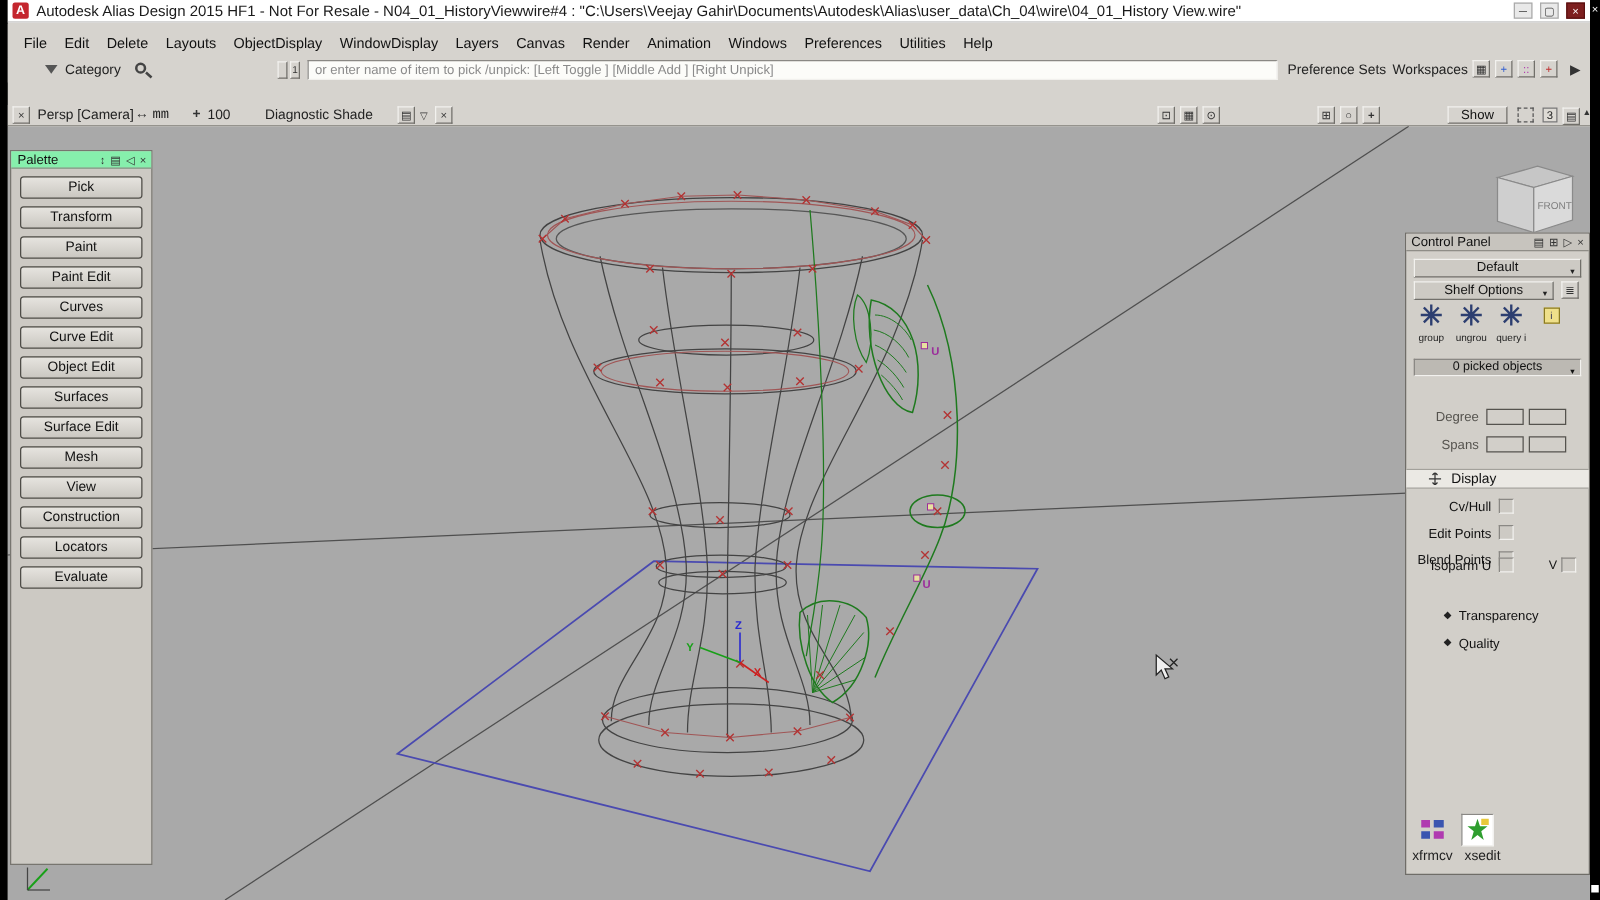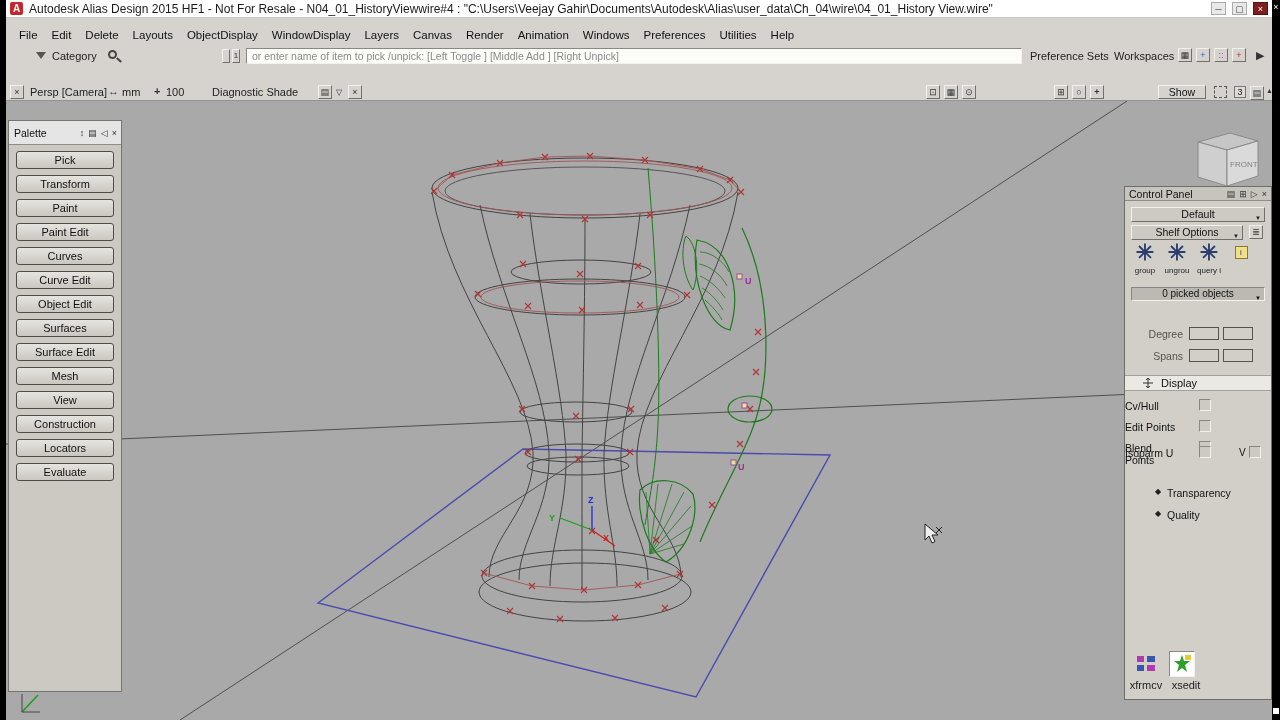--- a/index.html
+++ b/index.html
@@ -48,21 +48,21 @@
   .vh-glyph { position:absolute; top:1px; font-size:11px; color:#333; }
   .showbtn { position:absolute; left:1152px; top:1px; width:48px; height:14px; background:#d6d3ce; border:1px solid; border-color:#f2f1ee #716f6a #716f6a #f2f1ee; font-size:10.5px; text-align:center; line-height:12px; color:#111; }
   .dashedbox { position:absolute; left:1208px; top:2px; width:13px; height:12px; border:1px dashed #555; }
   .numbox { position:absolute; left:1228px; top:2px; width:12px; height:12px; border:1px solid #777; font-size:9px; text-align:center; line-height:11px; color:#222; background:#dedbd5; }
 
   
   .scene { position:absolute; left:0; top:101px; width:1280px; height:619px; z-index:1; }
 
   
   .palette { position:absolute; left:8px; top:120px; width:114px; height:572px; background:#ccc9c3; border:1px solid #77756f; z-index:10; }
-  .pal-title { height:24px; background:#e5e5e5; border-bottom:1px solid #8f8d87; display:flex; align-items:center; font-size:10.5px; color:#111; padding:0 2px 0 5px; }
+  .pal-title { height:14px; background:#86efac; border-bottom:1px solid #8f8d87; display:flex; align-items:center; font-size:10.5px; color:#111; padding:0 2px 0 5px; }
   .pal-title .sp { flex:1; }
   .pal-icon { font-size:9px; color:#333; padding:0 2px; }
   .pal-items { display:flex; flex-direction:column; gap:6px; padding-top:6px; align-items:center; }
   .pal-btn { width:98px; height:18px; background:linear-gradient(#e6e4df,#cac7c1); border:1px solid #4e4c47; border-radius:3px; font-size:11px; color:#111; text-align:center; line-height:16px; }
 
   
   .cpanel { position:absolute; left:1124px; top:186px; width:148px; height:514px; background:#d2cfc9; border:1px solid #6f6d68; z-index:10; font-size:10.5px; color:#111; }
   .cp-title { height:14px; background:#c7c4be; border-bottom:1px solid #8f8d87; display:flex; align-items:center; padding:0 2px 0 4px; font-size:10.5px; }
   .cp-title .sp { flex:1; }
   .cp-drop { position:absolute; left:6px; height:15px; background:#cdcac4; border:1px solid; border-color:#f2f1ee #716f6a #716f6a #f2f1ee; text-align:center; line-height:13px; }
@@ -72,21 +72,21 @@
   .cp-tool .ic { font-size:22px; font-weight:bold; color:#2c3e70; line-height:24px; height:24px; }
   .cp-tool .lb { font-size:8px; color:#222; margin-top:1px; }
   .cp-yellowbox { width:13px; height:13px; background:#efe08a; border:1px solid #8a7a20; font-size:8px; text-align:center; line-height:12px; color:#335; margin-top:5px; }
   .cp-picked { position:absolute; left:6px; top:100px; width:134px; height:14px; background:#bcb9b3; border:1px solid; border-color:#8a8884 #f2f1ee #f2f1ee #8a8884; text-align:center; line-height:12px; font-size:10px; }
   .cp-picked .arr { position:absolute; right:3px; top:4px; font-size:6px; }
   .cp-fieldrow { position:absolute; left:0; width:148px; height:14px; }
   .cp-fieldrow .lbl { position:absolute; left:0; top:1px; width:58px; text-align:right; color:#55534e; font-size:10.5px; }
   .cp-fieldbox { position:absolute; top:0; width:30px; height:13px; background:#d2cfc9; border:1px solid #55534e; }
   .cp-display { position:absolute; left:0; top:188px; width:146px; height:16px; background:#ebe9e4; border-top:1px solid #a3a19b; border-bottom:1px solid #a3a19b; display:flex; align-items:center; gap:8px; padding-left:18px; font-size:11px; }
   .cp-cbrow { position:absolute; left:0; width:148px; height:14px; }
-  .cp-cbrow .lbl { position:absolute; left:0; top:1px; width:52px; text-align:left; font-size:10.5px; color:#111; }
+  .cp-cbrow .lbl { position:absolute; left:0; top:1px; width:68px; text-align:right; font-size:10.5px; color:#111; }
   .cb { position:absolute; width:12px; height:12px; background:#cdcac4; border:1px solid; border-color:#8a8884 #f2f1ee #f2f1ee #8a8884; }
   .cp-diamond { position:absolute; left:30px; font-size:8px; color:#222; }
   .cp-dlabel { position:absolute; left:42px; font-size:10.5px; color:#111; }
   .cp-bottomicons { position:absolute; left:8px; bottom:22px; display:flex; gap:10px; }
   .cp-bicon { width:26px; height:26px; display:flex; align-items:center; justify-content:center; }
   .cp-bicon.sel { background:#fff; border:1px solid; border-color:#8a8884 #f2f1ee #f2f1ee #8a8884; }
   .cp-blabels { position:absolute; left:4px; bottom:8px; display:flex; gap:6px; }
   .cp-blabel { width:34px; text-align:center; font-size:11px; color:#222; }
 
   
@@ -140,21 +140,21 @@
       <span class="gbox" style="left:1208px; top:2px; color:#b03ab0;">::</span>
       <span class="gbox" style="left:1226px; top:2px; color:#c03030;">+</span>
       <span class="vh-glyph" style="left:1250px; top:3px;">▶</span>
     </div>
 
 
     <div class="vpheader">
       <span class="gbox" style="left:4px; top:1px;">×</span>
       <span class="vh-text" style="left:24px;">Persp [Camera]</span>
       <span class="vh-glyph" style="left:102px;">↔</span>
-      <span class="vh-text" style="left:116px;">mm</span>
+      <span class="vh-text" style="left:116px;font-family:Liberation Mono, monospace;">mm</span>
       <span class="vh-glyph" style="left:148px; font-weight:bold;">+</span>
       <span class="vh-text" style="left:160px;">100</span>
       <span class="vh-text" style="left:206px;">Diagnostic Shade</span>
       <span class="gbox" style="left:312px; top:1px;">▤</span>
       <span class="vh-glyph" style="left:330px; font-size:8px; top:4px;">▽</span>
       <span class="gbox" style="left:342px; top:1px;">×</span>
       <span class="gbox" style="left:920px; top:1px;">⊡</span>
       <span class="gbox" style="left:938px; top:1px;">▦</span>
       <span class="gbox" style="left:956px; top:1px;">⊙</span>
       <span class="gbox" style="left:1048px; top:1px;">⊞</span>

